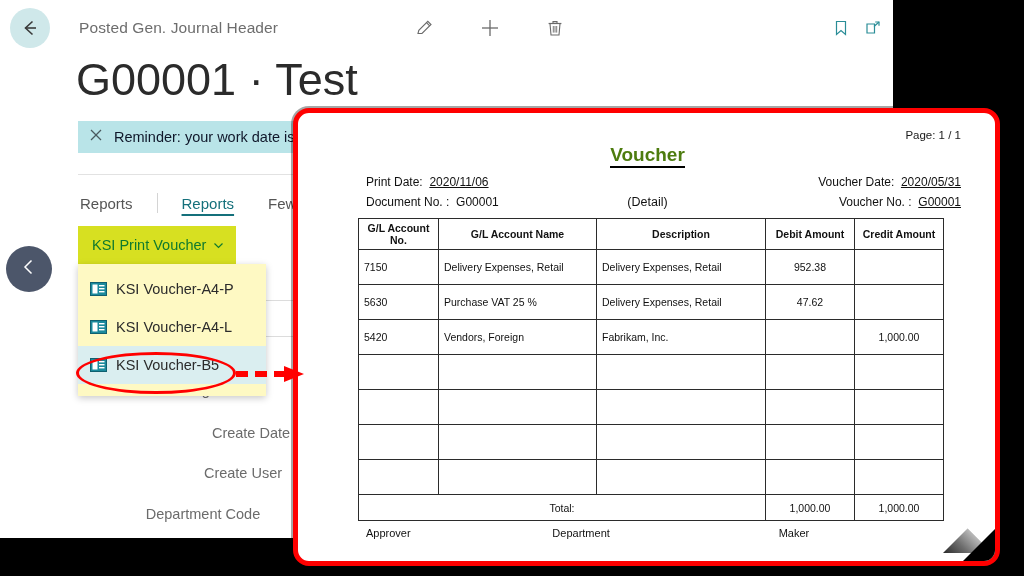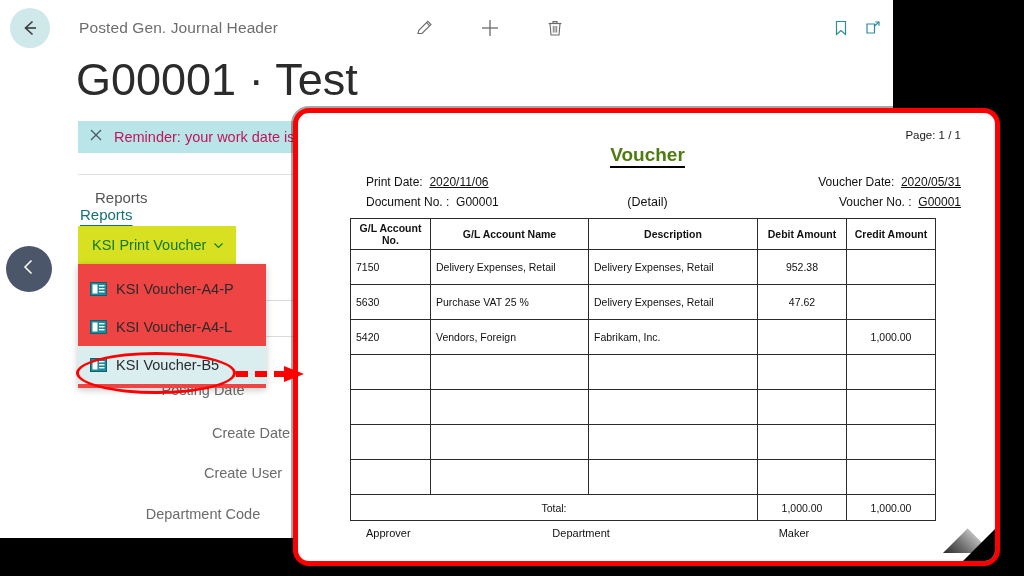--- a/index.html
+++ b/index.html
@@ -74,38 +74,37 @@
     width: 640px; height: 32px;
     background: #b9e4e8;
     display: flex; align-items: center;
   }
   .notif-close {
     width: 36px; height: 32px;
     display: flex; align-items: center; justify-content: center;
   }
   .notif-text {
     font-size: 14.5px;
-    color: #be185d;
+    color: #0f172a;
     white-space: nowrap;
   }
 
   .hr-divider {
     position: absolute;
     left: 78px; top: 174px;
     width: 640px; height: 1px;
     background: #e2e2e2;
   }
 
   
   .tabstrip {
     position: absolute;
     left: 78px; top: 189px;
     display: flex; align-items: center;
     height: 28px;
-    flex-direction: column;
   }
   .tab-item {
     font-size: 15px;
     color: #555;
     white-space: nowrap;
     padding: 0 2px;
   }
   .tab-sep {
     width: 1px; height: 20px;
     background: #d4d4d4;
@@ -137,23 +136,23 @@
   .yellow-btn .chev {
     margin-left: 6px;
     display: flex; align-items: center;
   }
 
   
   .dropdown {
     position: absolute;
     left: 78px; top: 264px;
     width: 188px;
-    background: #ef4444;
+    background: #fef9c3;
     box-shadow: 0 2px 7px rgba(0,0,0,0.22);
-    padding: 6px 0 4px 0;
+    padding: 6px 0 12px 0;
     box-sizing: border-box;
   }
   .dd-item {
     height: 38px;
     display: flex; align-items: center;
     padding-left: 12px;
     box-sizing: border-box;
   }
   .dd-item.selected { background: #daeef0; }
   .dd-ico {
@@ -271,21 +270,21 @@
   .v-meta { position: absolute; font-size: 12px; color: #111; white-space: nowrap; }
   .v-meta .u { text-decoration: underline; }
   #v-printdate { left: 60px; top: 56px; }
   #v-docno     { left: 60px; top: 76px; }
   #v-vchdate   { right: 28px; top: 56px; }
   #v-vchno     { right: 28px; top: 76px; }
 
   
   .v-table {
     position: absolute;
-    left: 44px; top: 99px;
+    left: 52px; top: 99px;
     width: 585px;
     border-collapse: collapse;
     table-layout: fixed;
   }
   .v-table th, .v-table td {
     border: 1.2px solid #2b2b2b;
     font-size: 10.5px;
     color: #111;
     padding: 3px 5px;
     box-sizing: border-box;

